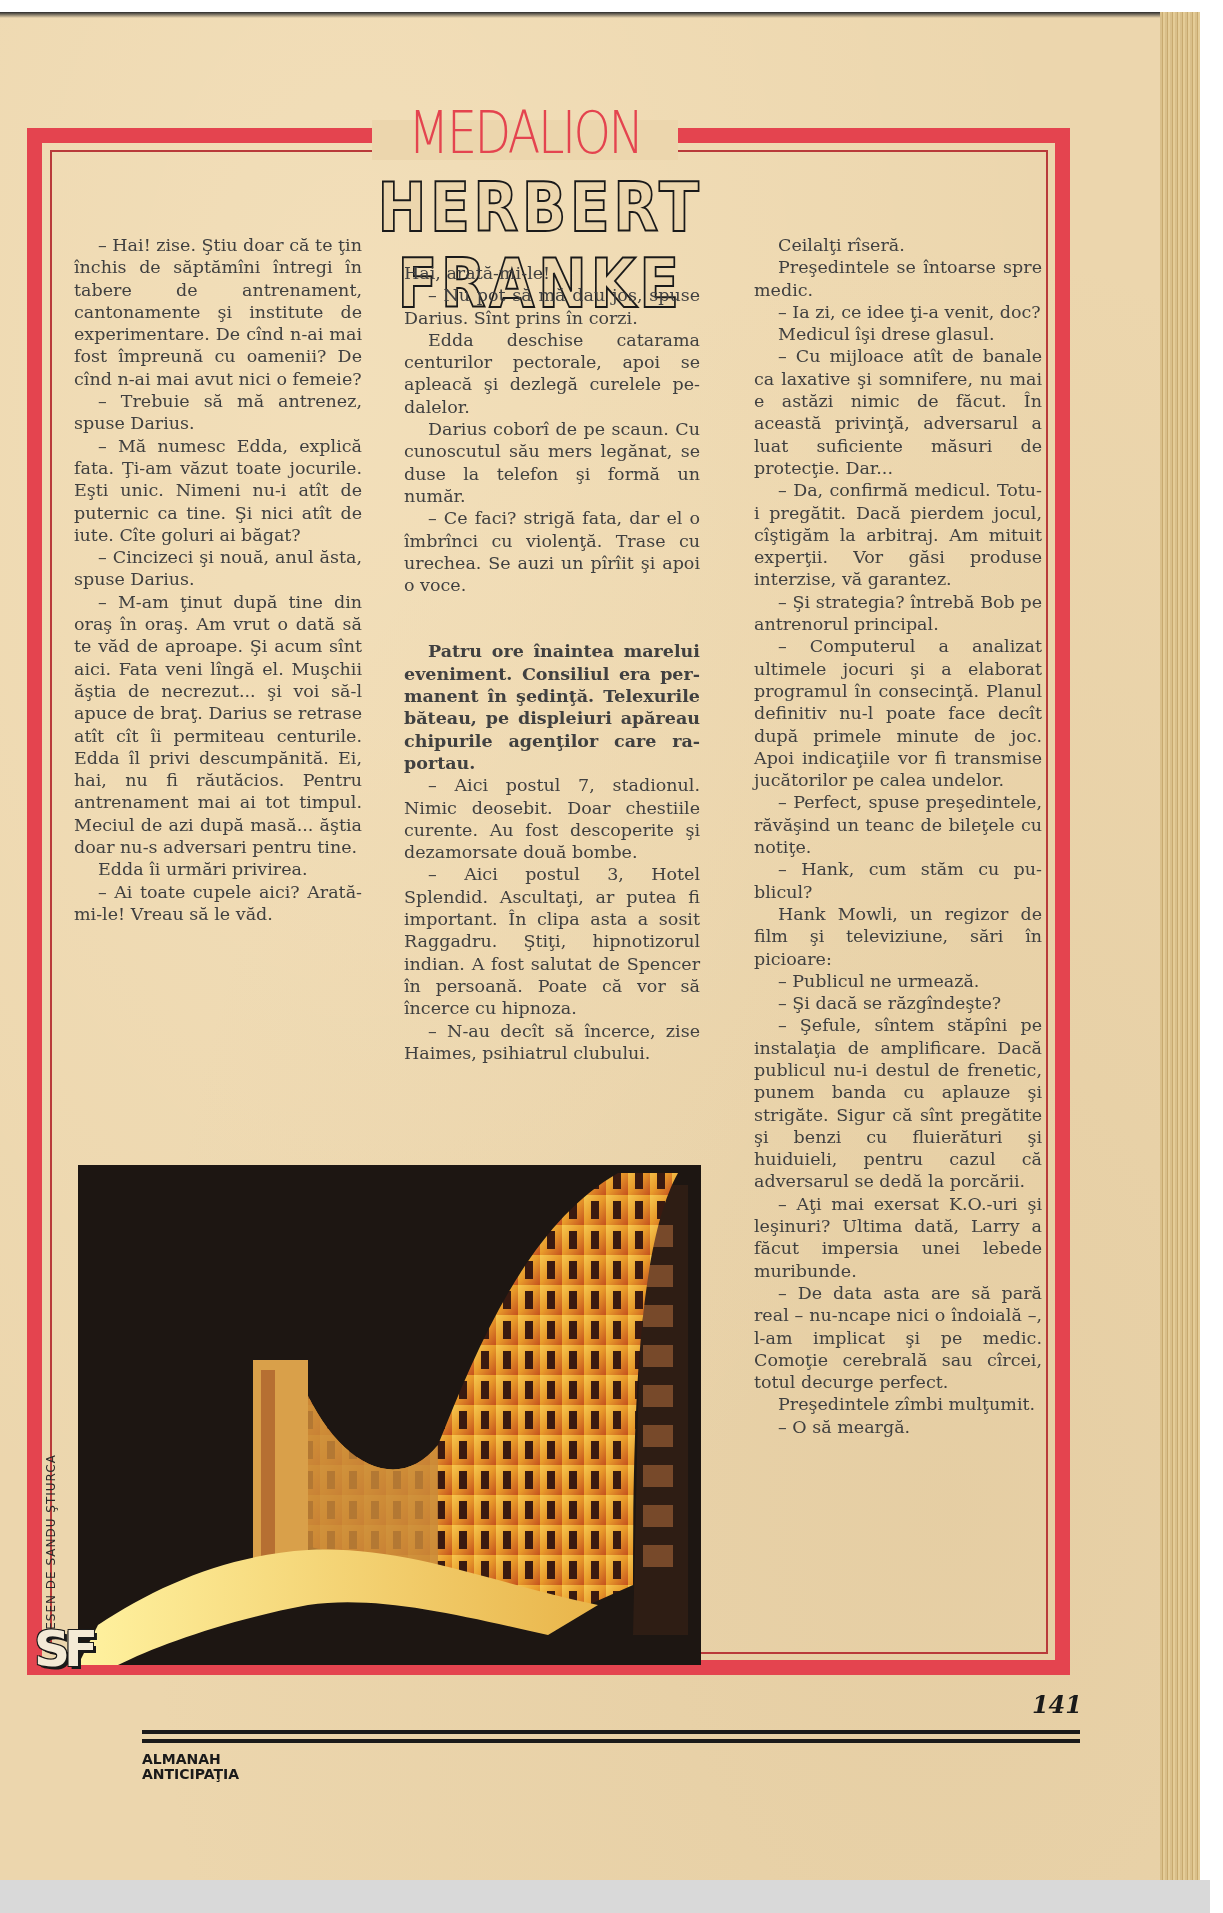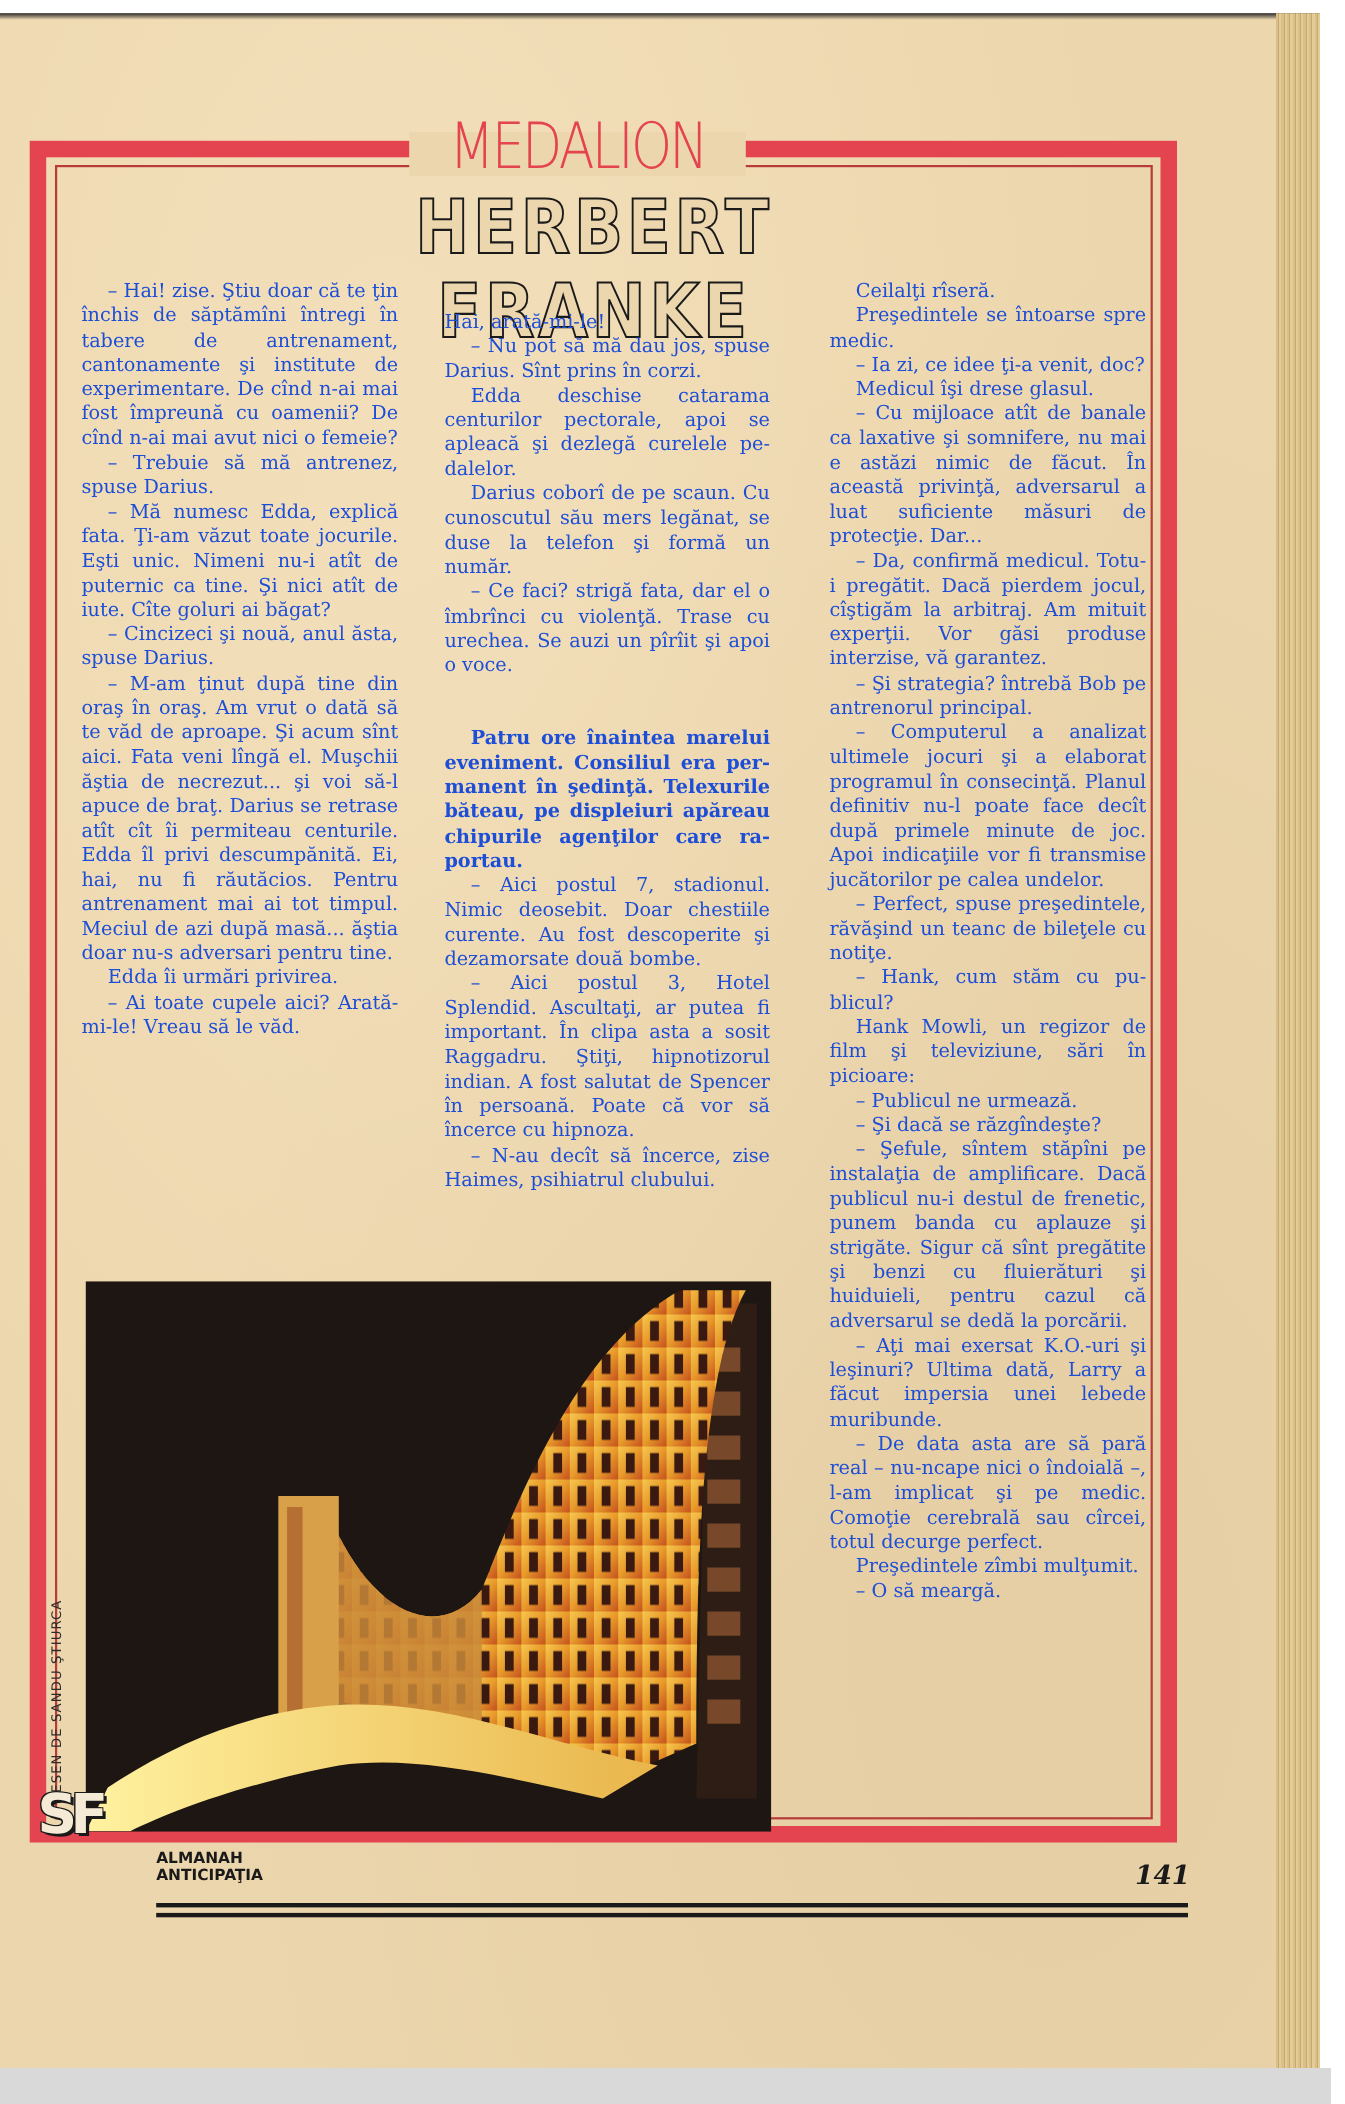--- a/index.html
+++ b/index.html
@@ -53,23 +53,23 @@
     text-align: center;
     font-family: "DejaVu Sans", sans-serif; font-weight: bold;
     font-size: 68px; line-height: 76px; letter-spacing: 4px;
     color: #ecd6ad;
     -webkit-text-stroke: 2px #1a1a1a;
     transform: scaleX(0.86);
   }
 
   
   .col {
-    position: absolute; top: 254px;
+    position: absolute; top: 234px;
     font-family: "DejaVu Serif", serif; font-size: 17.5px; line-height: 22.3px;
-    color: #1d4ed8; text-align: justify; hyphens: manual;
+    color: #404040; text-align: justify; hyphens: manual;
   }
   .col p { margin: 0; text-indent: 24px; }
   .col p.noindent { text-indent: 0; margin-top: 28px; }
   .col p.gap-before { margin-top: 44px; font-weight: bold; }
   .col1 { left: 74px; width: 288px; }
   .col2 { left: 404px; width: 296px; }
   .col3 { left: 754px; width: 288px; }
 
   
   .illustration {
@@ -84,21 +84,21 @@
   }
 
   
   .sf-logo {
     position: absolute; left: 34px; top: 1620px; width: 66px; height: 58px;
     font-family: "DejaVu Sans", sans-serif; font-weight: bold; font-size: 50px;
     line-height: 58px; color: #f4ead6; letter-spacing: -6px;
     text-shadow: 3px 3px 0 #1a1a1a, -1px -1px 0 #1a1a1a, 1px -1px 0 #1a1a1a, -1px 1px 0 #1a1a1a;
   }
   .almanah {
-    position: absolute; left: 142px; top: 1683px;
+    position: absolute; left: 142px; top: 1752px;
     font-family: "DejaVu Sans", sans-serif; font-weight: bold; font-size: 14px;
     line-height: 15px; color: #1a1a1a;
   }
   .rule1, .rule2 {
     position: absolute; left: 142px; width: 938px; background: #1a1a1a;
   }
   .rule1 { top: 1730px; height: 4px; }
   .rule2 { top: 1739px; height: 4px; }
   .pagenum {
     position: absolute; left: 1030px; top: 1690px; width: 52px; text-align: right;

